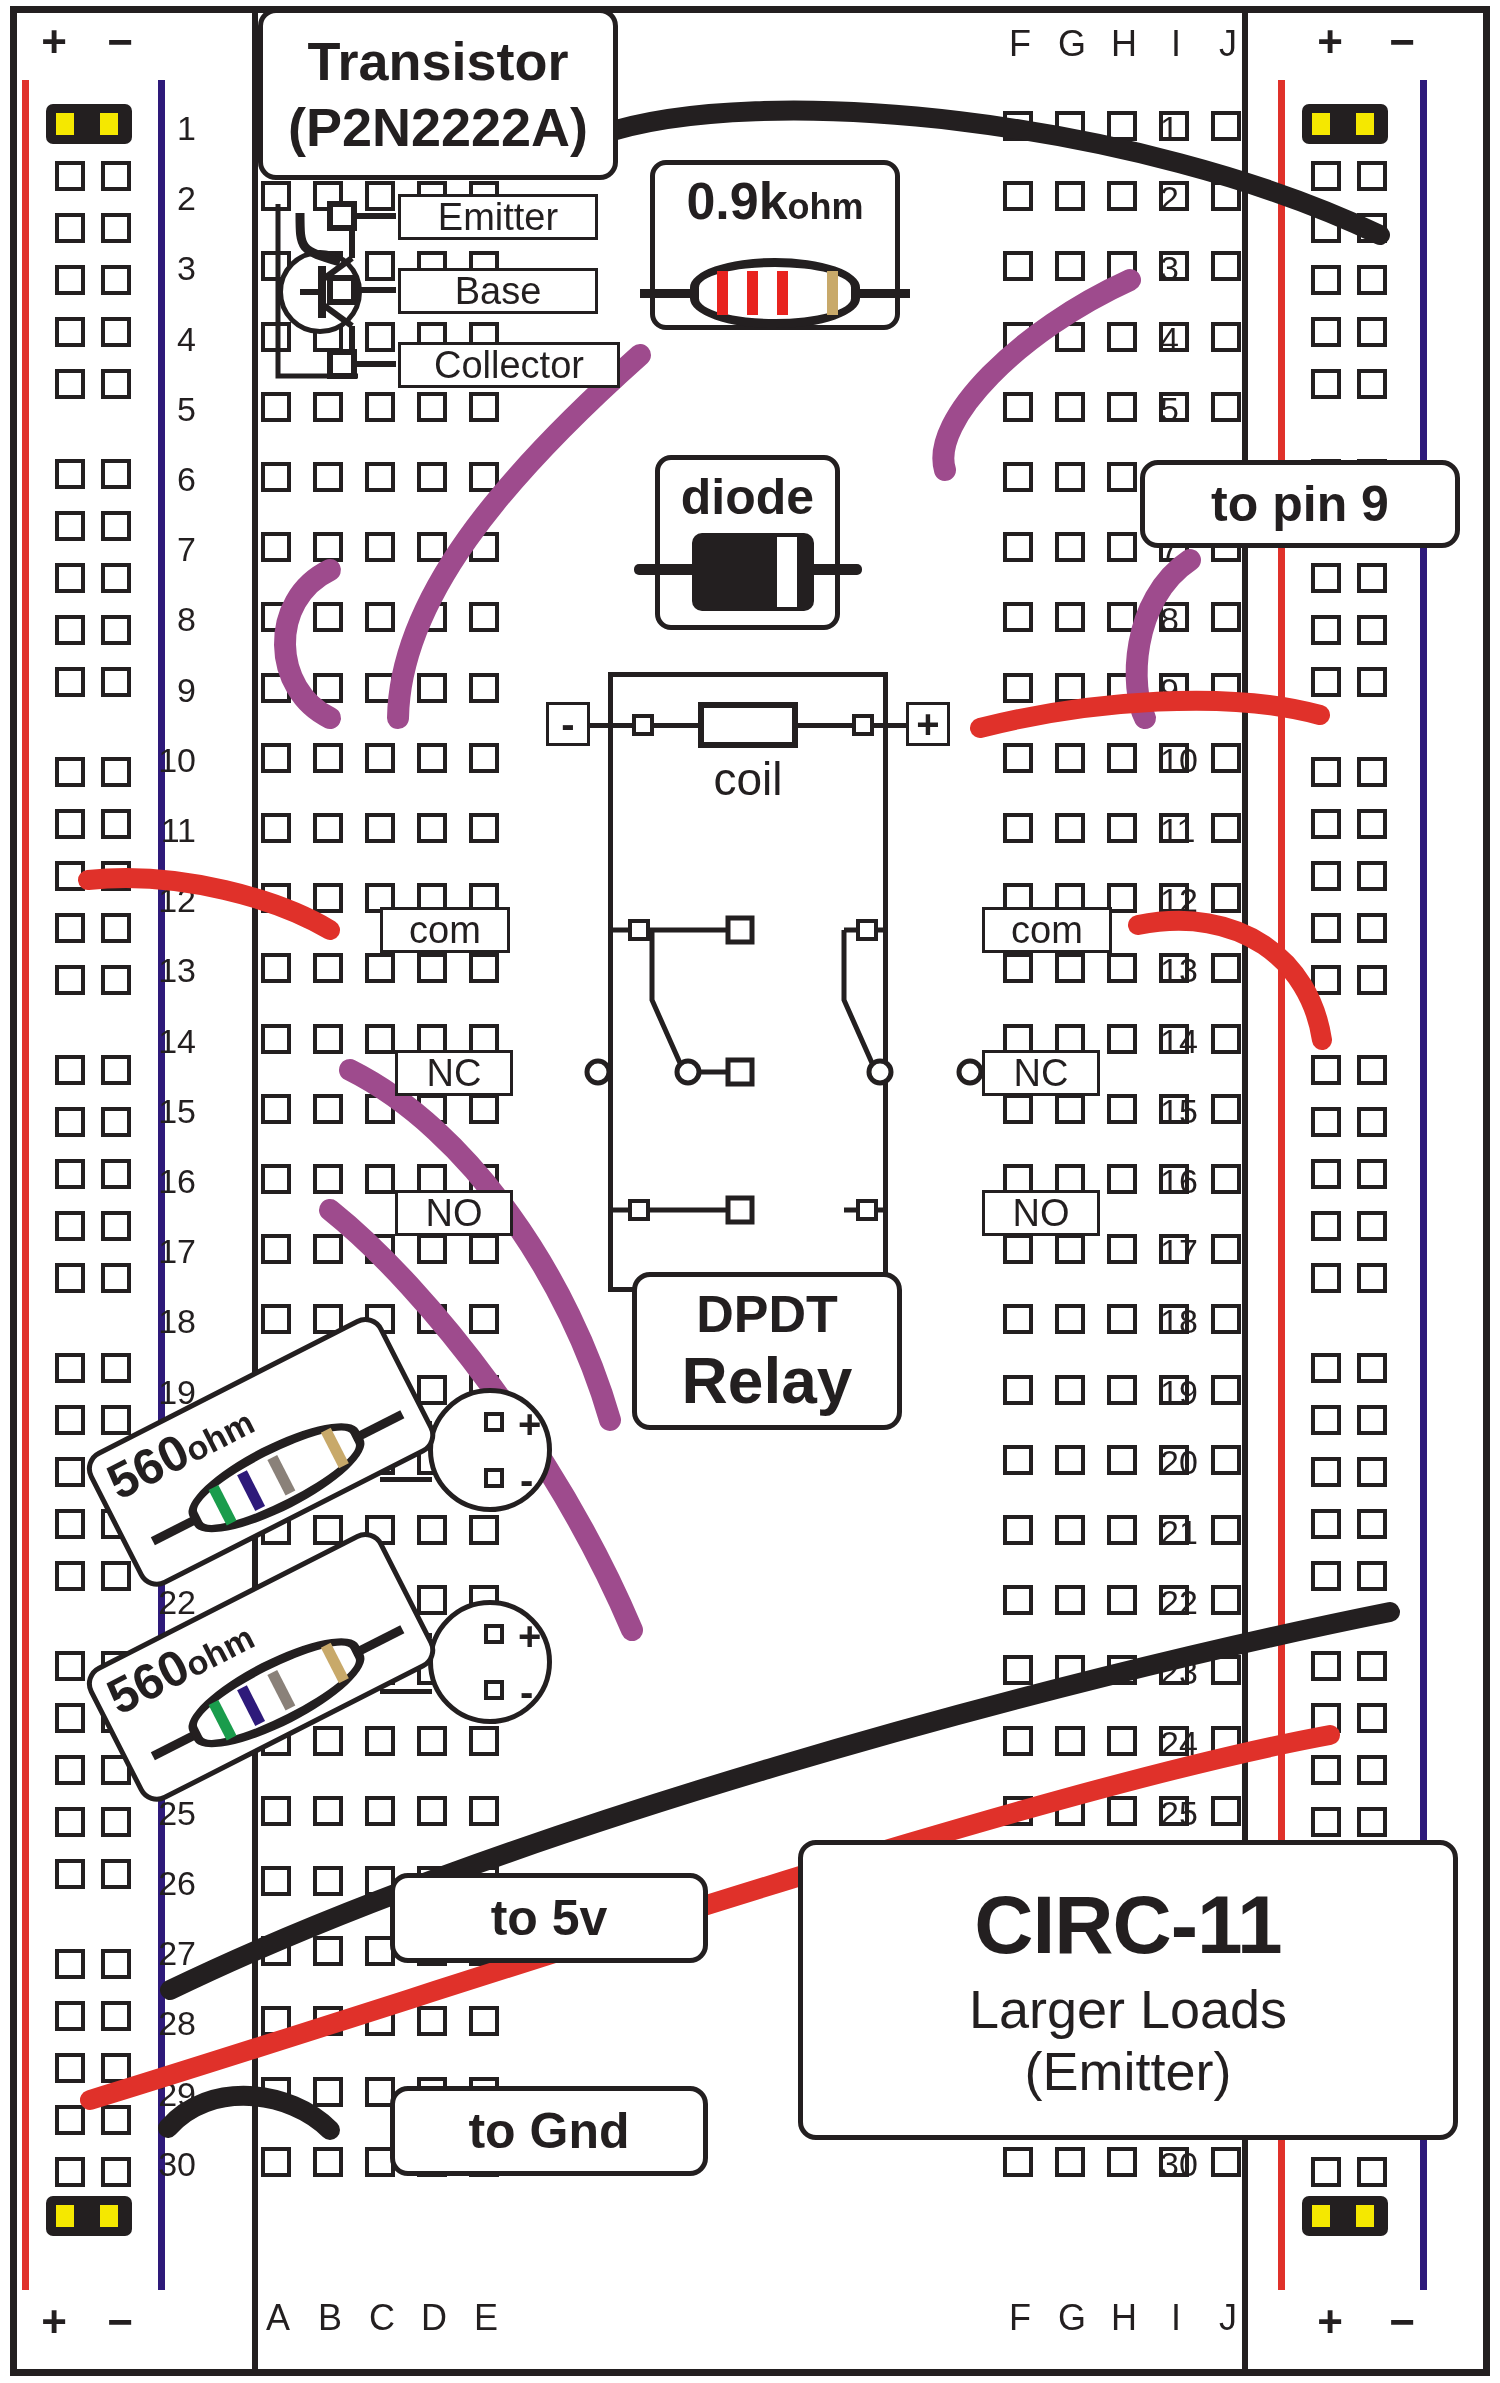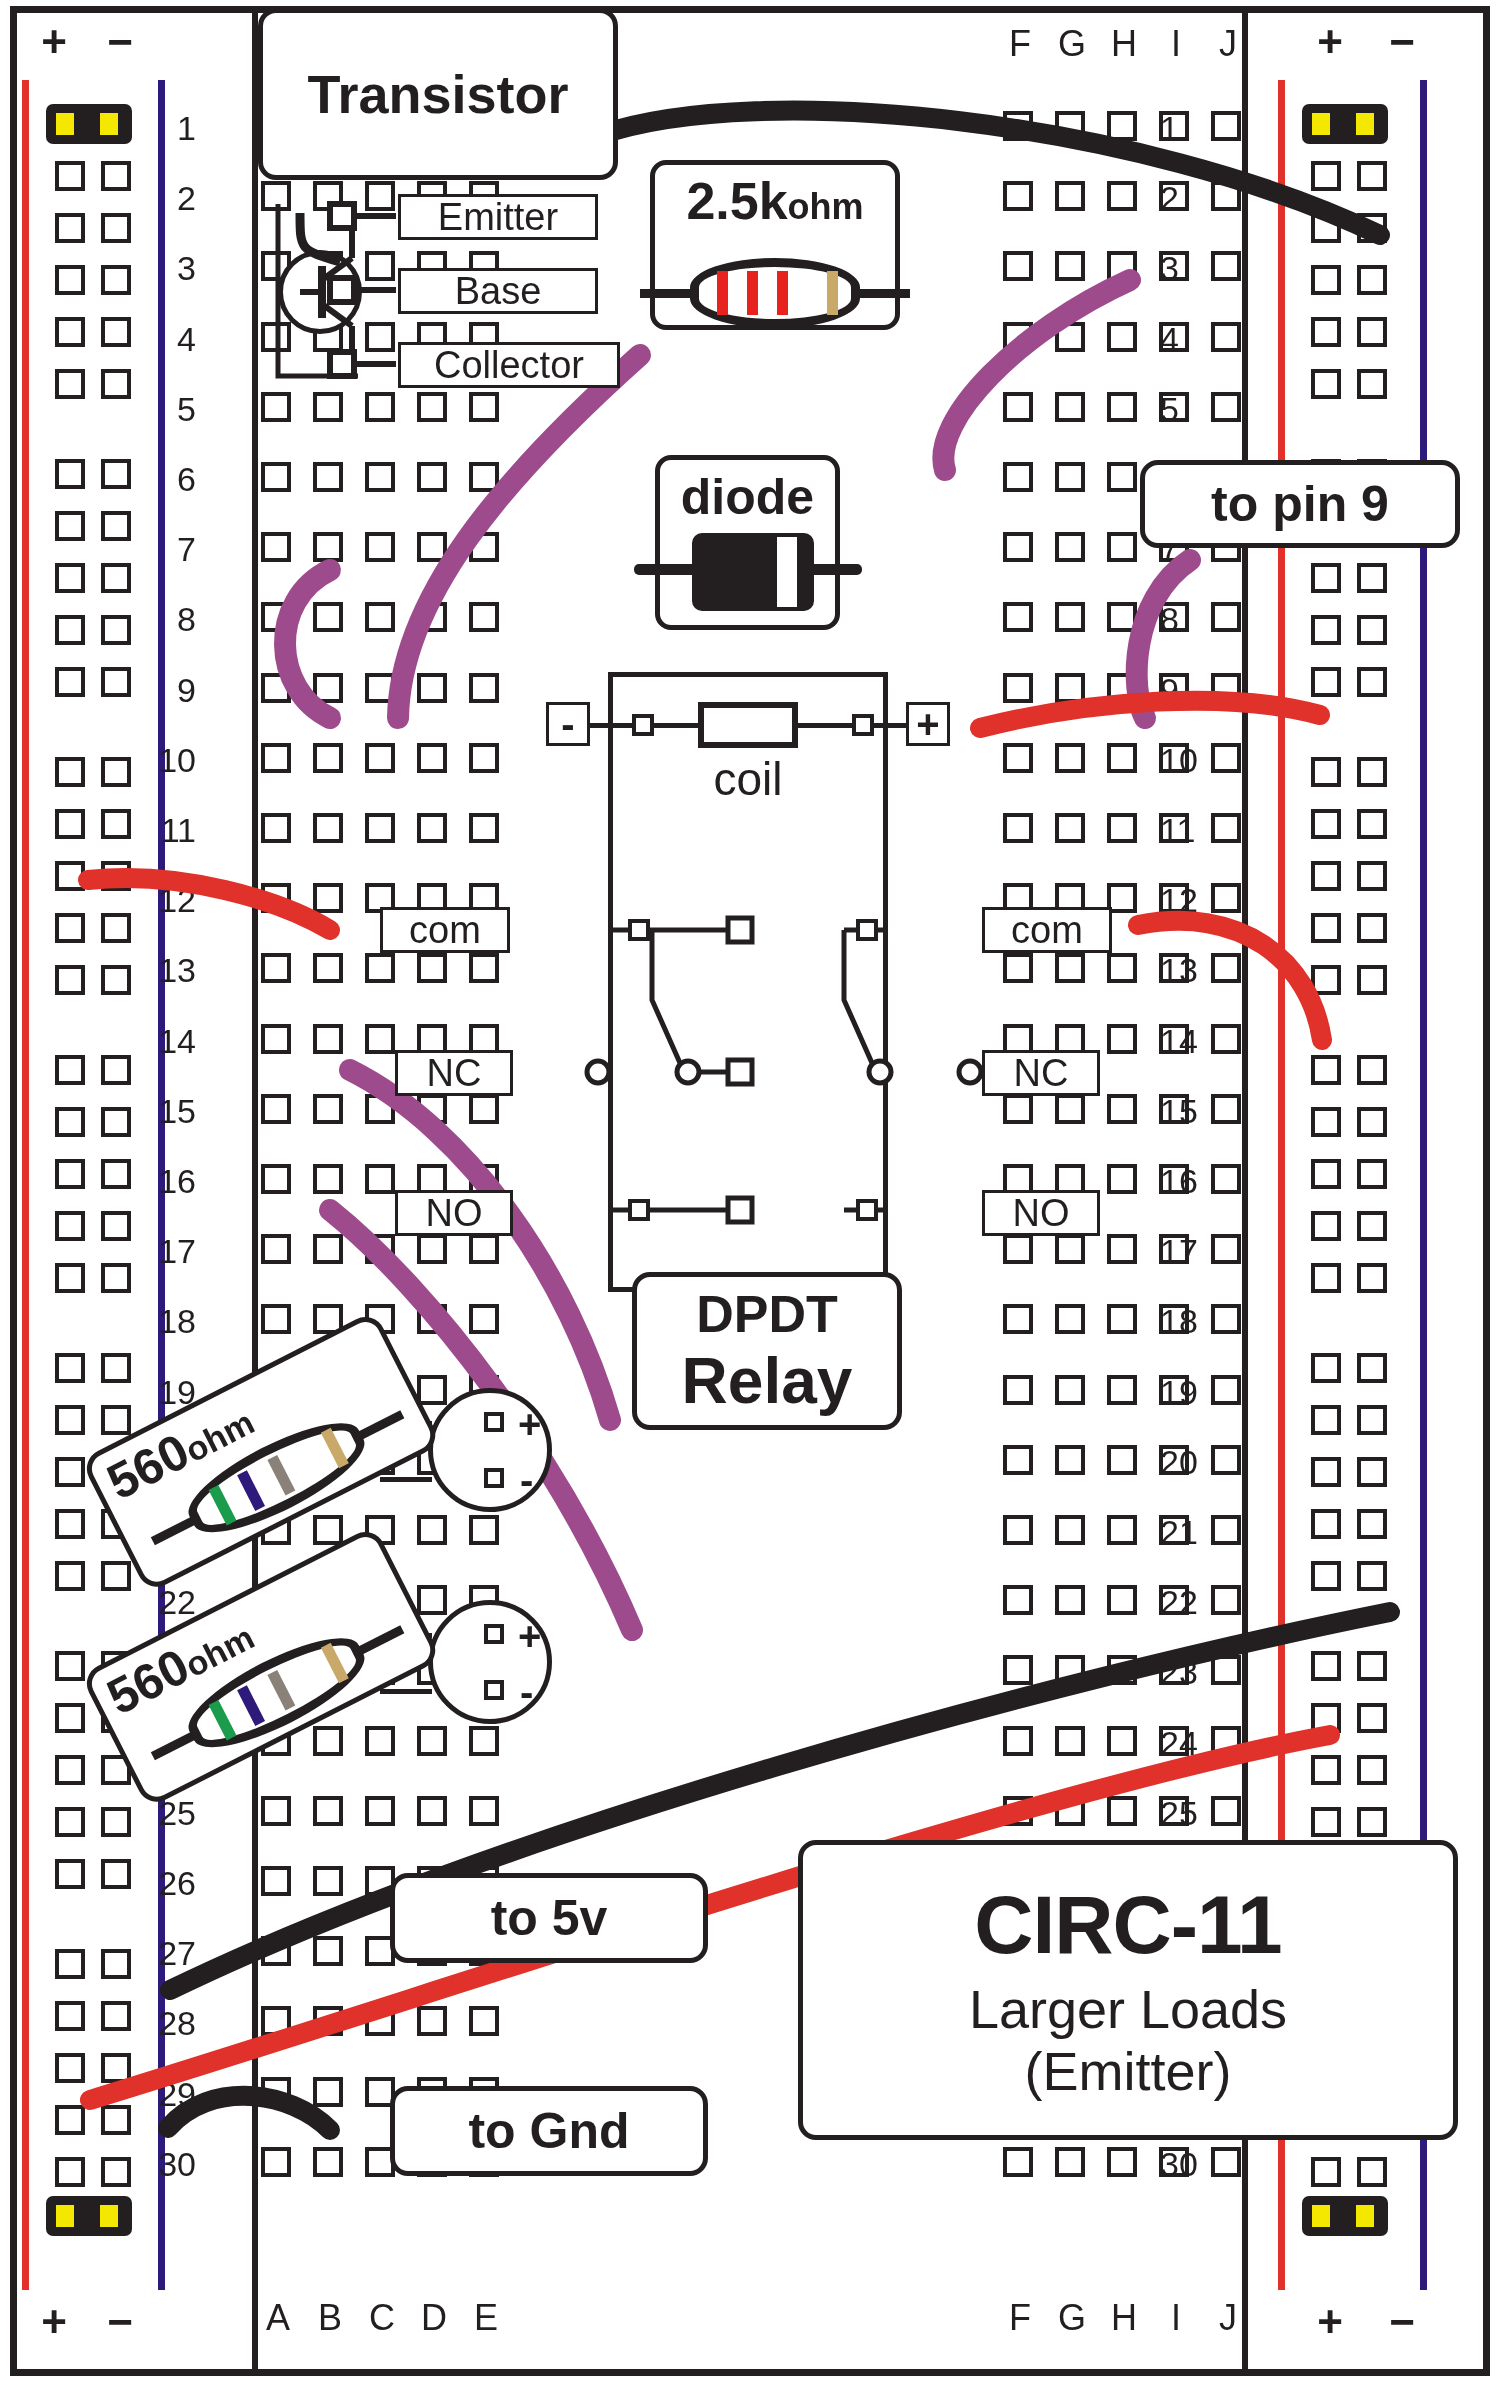--- a/index.html
+++ b/index.html
@@ -732,25 +732,26 @@
     <path d="M 354 364 L 396 364" stroke="#231f20" stroke-width="6"></path>
     <path d="M 278 204 L 278 376 L 358 376" stroke="#231f20" stroke-width="5" fill="none"></path>
   </svg>
 
   <div class="pinlabel" style="left:398px;top:194px;width:200px;height:46px;">Emitter</div>
   <div class="pinlabel" style="left:398px;top:268px;width:200px;height:46px;">Base</div>
   <div class="pinlabel" style="left:398px;top:342px;width:222px;height:46px;">Collector</div>
 
   <div class="callout big" style="left:258px;top:8px;width:360px;height:172px;">
     <div style="font-size:54px;">Transistor</div>
+    <div style="font-size:54px;margin-top:4px;">(P2N2222A)</div>
   </div>
 
   <div class="comp-box" style="left:650px;top:160px;width:250px;height:170px;">
     <div style="position:absolute;left:0;top:6px;width:100%;text-align:center;font-weight:700;color:#231f20;">
-      <span style="font-size:52px;">2.5k</span><span style="font-size:36px;font-weight:700;">ohm</span>
+      <span style="font-size:52px;">0.9k</span><span style="font-size:36px;font-weight:700;">ohm</span>
     </div>
   </div>
   <div class="res" style="left:640px;top:258px;width:270px;height:70px;">
     <div class="lead" style="left:0;width:60px;"></div>
     <div class="lead" style="right:0;width:60px;"></div>
     <div class="body" style="left:50px;top:0;width:170px;height:70px;">
       <div class="band" style="left:18px;background:#e8231f;"></div>
       <div class="band" style="left:48px;background:#e8231f;"></div>
       <div class="band" style="left:78px;background:#e8231f;"></div>
       <div class="band" style="left:128px;background:#c8a96a;"></div>

